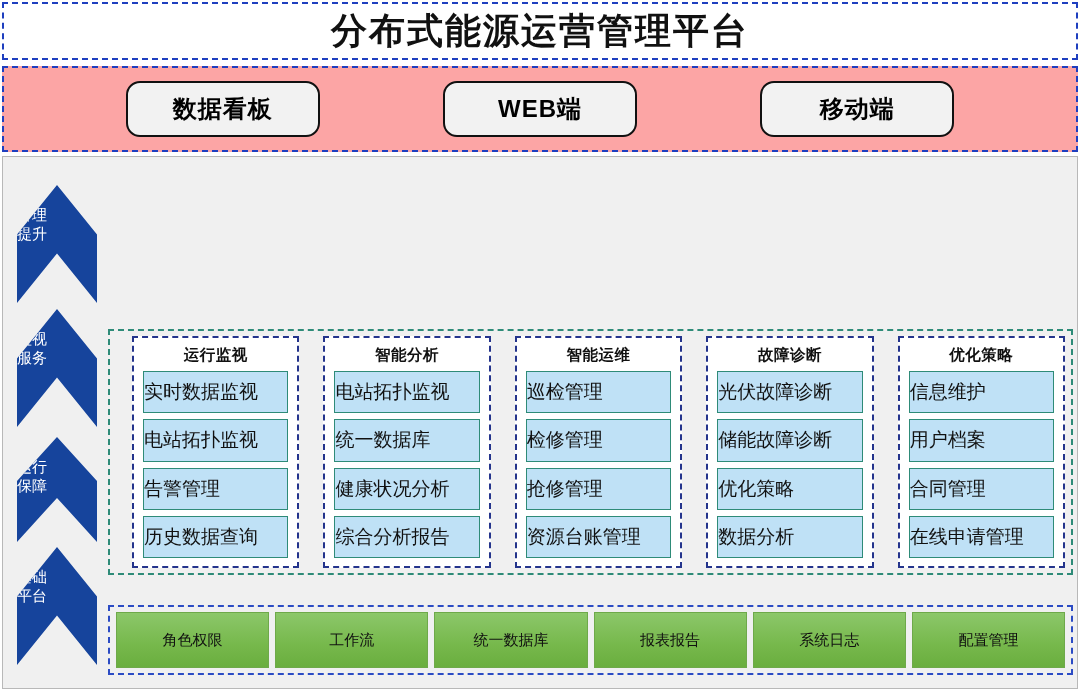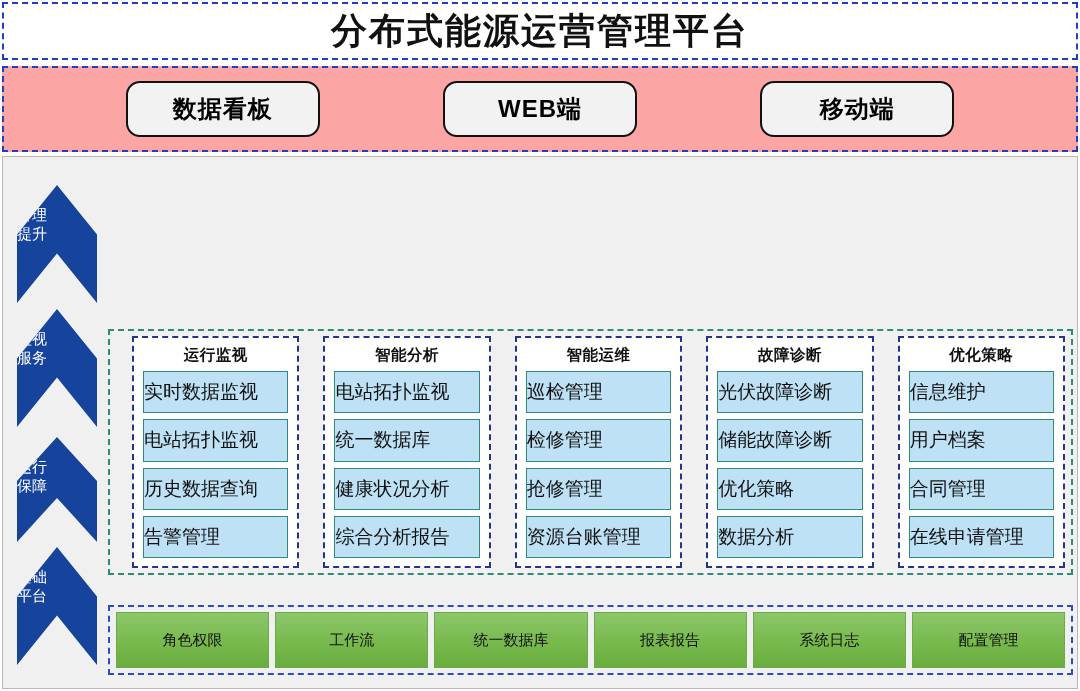--- a/index.html
+++ b/index.html
@@ -182,24 +182,24 @@
         <div class="app-col">
           <div class="col-title">运行监视</div>
           <div class="col-items">
             <div class="card">
                 <span>实时数据监视</span>
               </div>
             <div class="card">
                 <span>电站拓扑监视</span>
               </div>
             <div class="card">
+                <span>告警管理</span>
+              </div>
+            <div class="card">
                 <span>历史数据查询</span>
-              </div>
-            <div class="card">
-                <span>告警管理</span>
               </div>
           </div>
         </div>
 
         <div class="app-col">
           <div class="col-title">智能分析</div>
           <div class="col-items">
             <div class="card">
                 <span>电站拓扑监视</span>
               </div>

